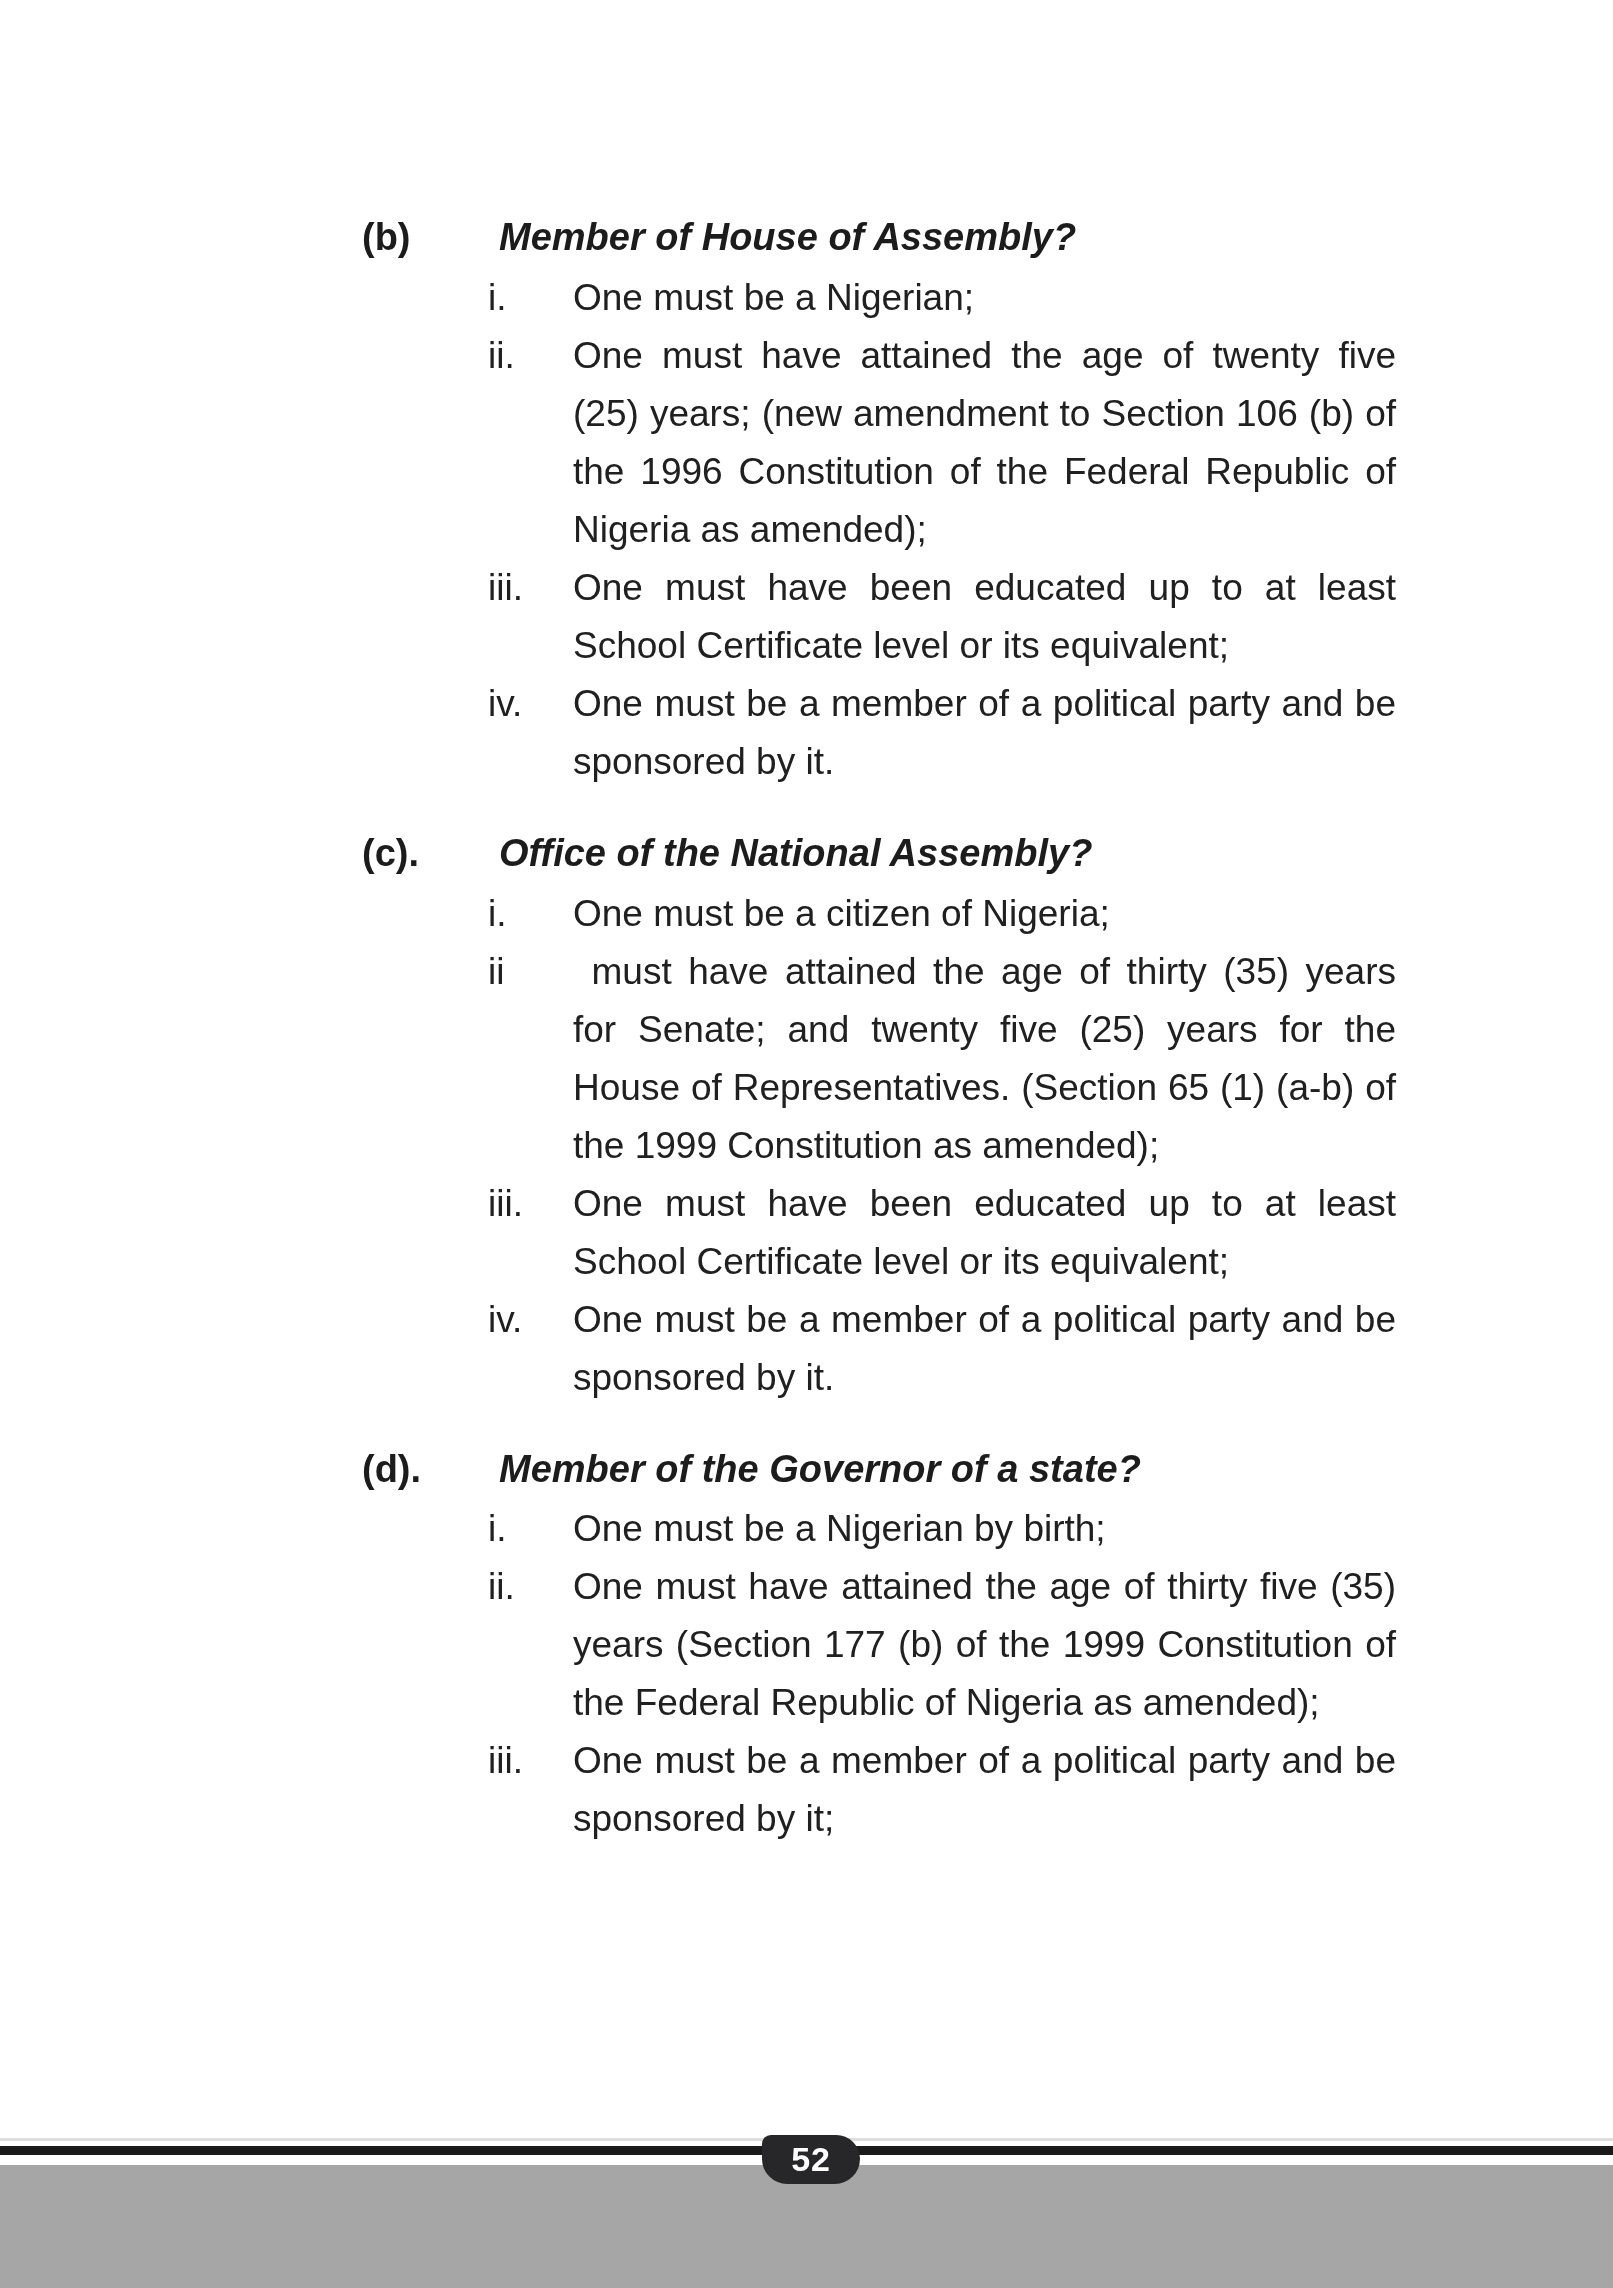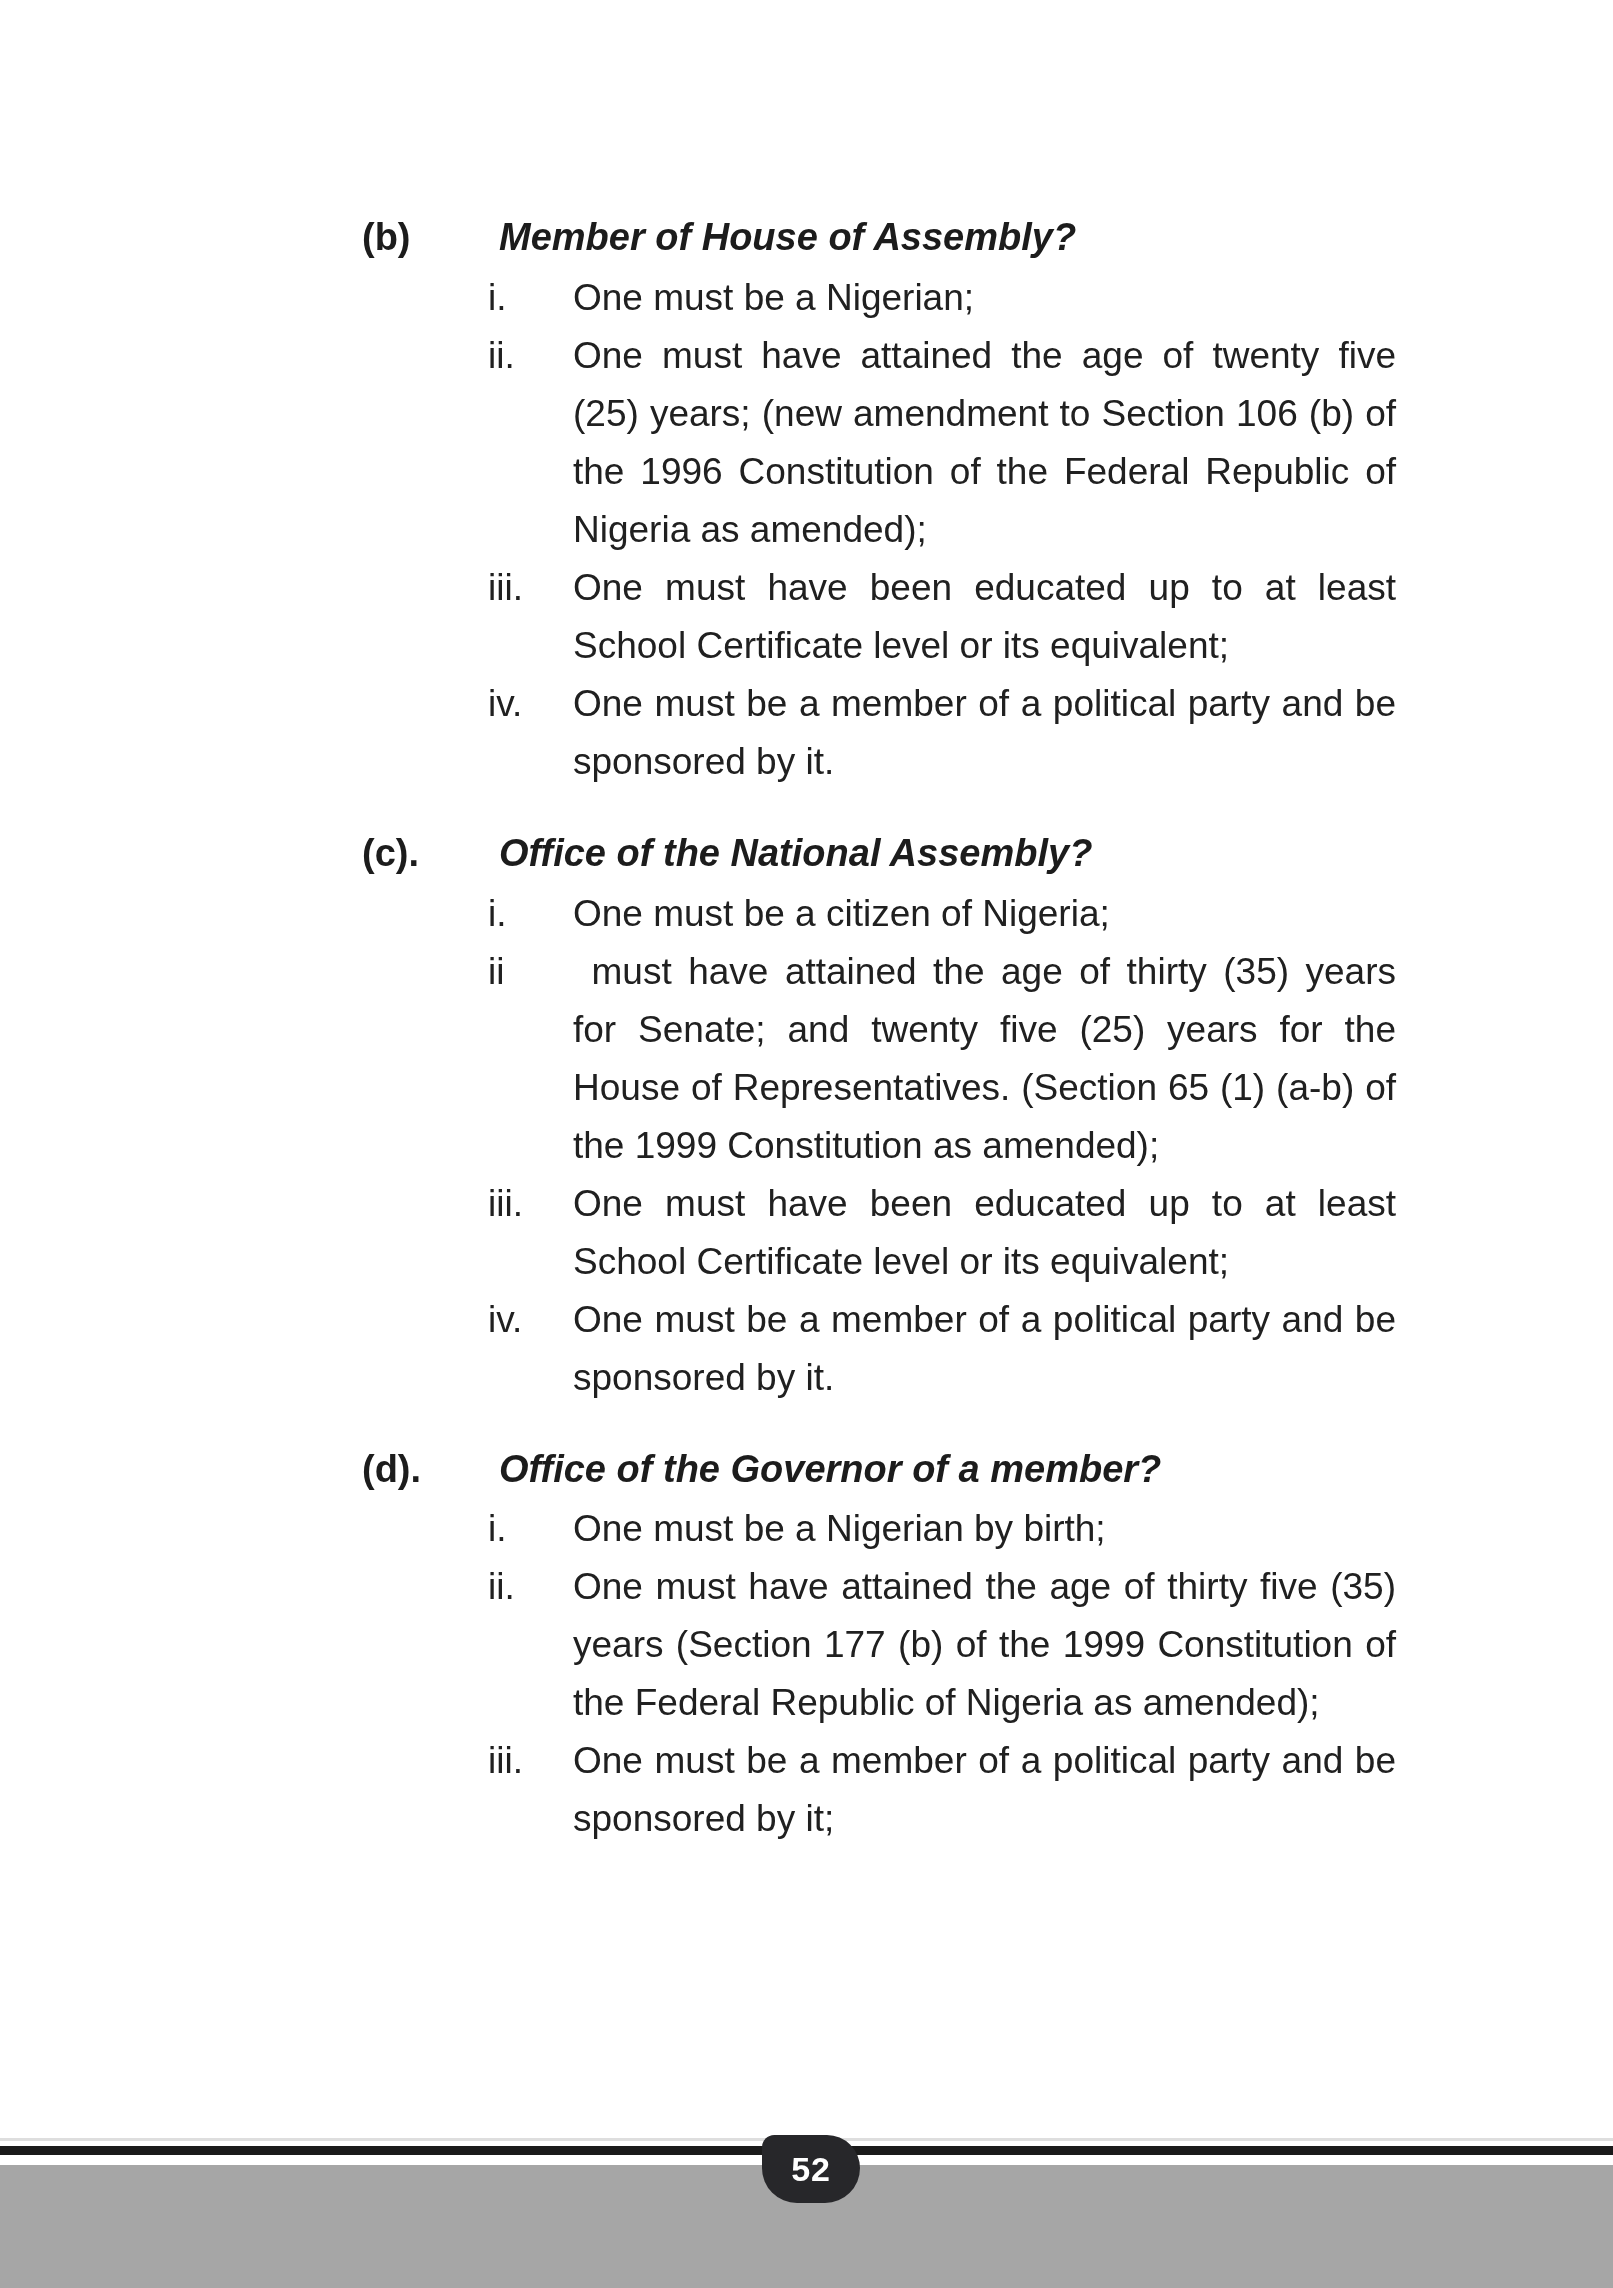--- a/index.html
+++ b/index.html
@@ -59,21 +59,21 @@
     width: 1613px; height: 9.2px;
     background: #1a1a1a;
   }
   .footer-gray {
     position: absolute; left: 0; top: 2165px;
     width: 1613px; height: 124px;
     background: #a6a6a6;
   }
   .page-badge {
     position: absolute; left: 762px; top: 2135px;
-    width: 98px; height: 68px;
+    width: 98px; height: 49px;
     background: #27272a;
     border-radius: 13px 35px 37px 37px;
     display: flex; align-items: center; justify-content: center;
     z-index: 5;
   }
   .page-badge span {
     color: #ffffff;
     font-size: 34px;
     font-weight: 700;
     letter-spacing: 0.9px;
@@ -132,21 +132,21 @@
         <div class="list-item">
           <span class="item-num">iv.</span>
           <p class="item-text">One must be a member of a political party and be sponsored by it.</p>
         </div>
       </div>
     </section>
 
     <section class="qa-section">
       <div class="section-heading">
         <span class="section-label">(d).</span>
-        <h2 class="section-title">Office of the Governor of a member?</h2>
+        <h2 class="section-title">Member of the Governor of a state?</h2>
       </div>
       <div class="list">
         <div class="list-item first">
           <span class="item-num">i.</span>
           <p class="item-text">One must be a Nigerian by birth;</p>
         </div>
         <div class="list-item">
           <span class="item-num">ii.</span>
           <p class="item-text">One must have attained the age of thirty five (35) years (Section 177 (b) of the 1999 Constitution of the Federal Republic of Nigeria as amended);</p>
         </div>

